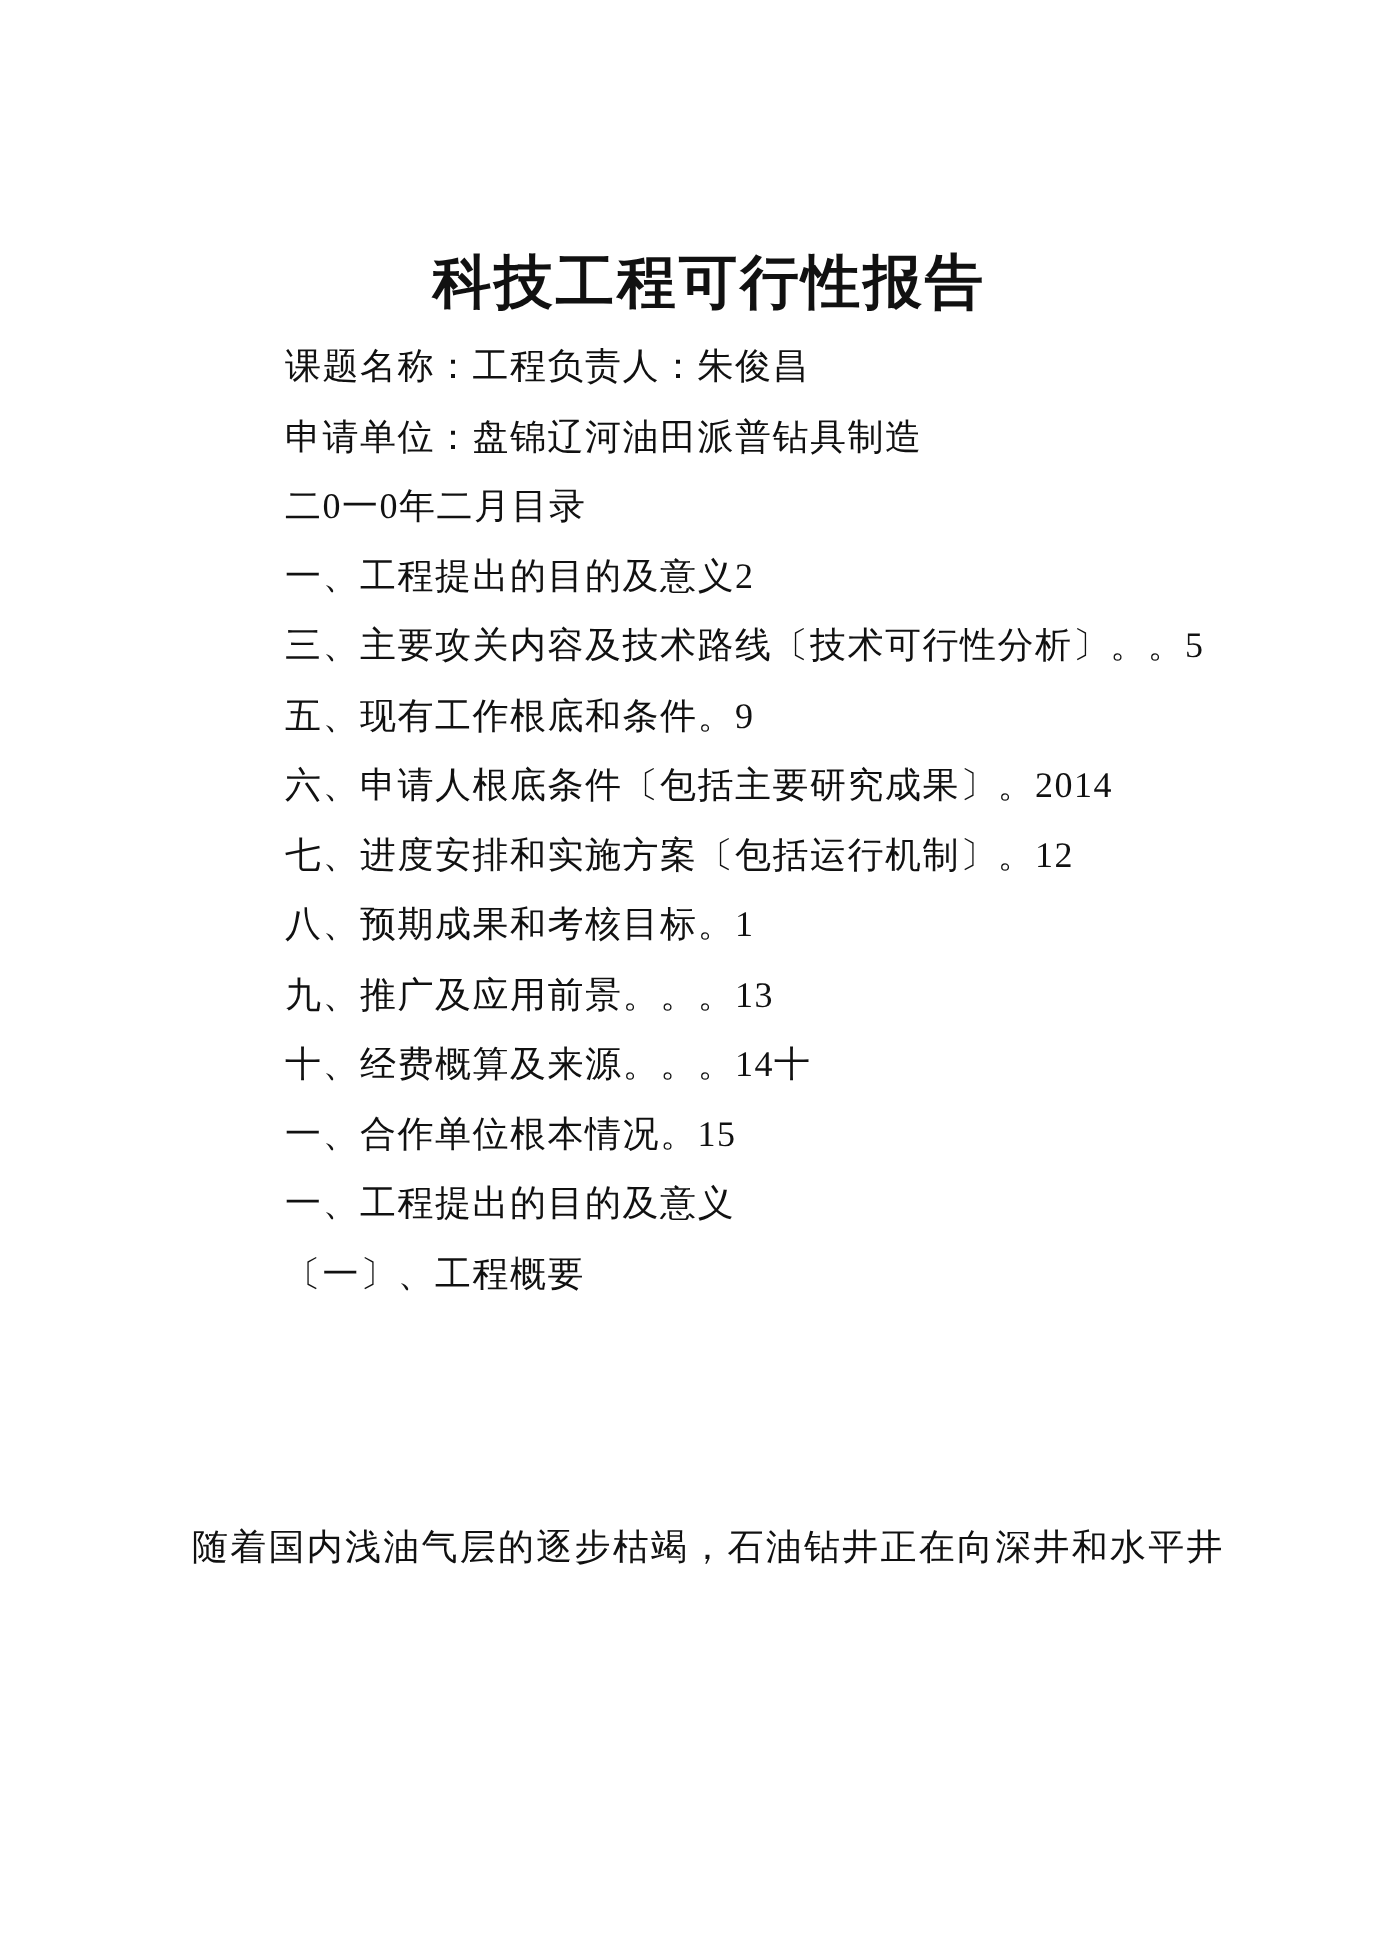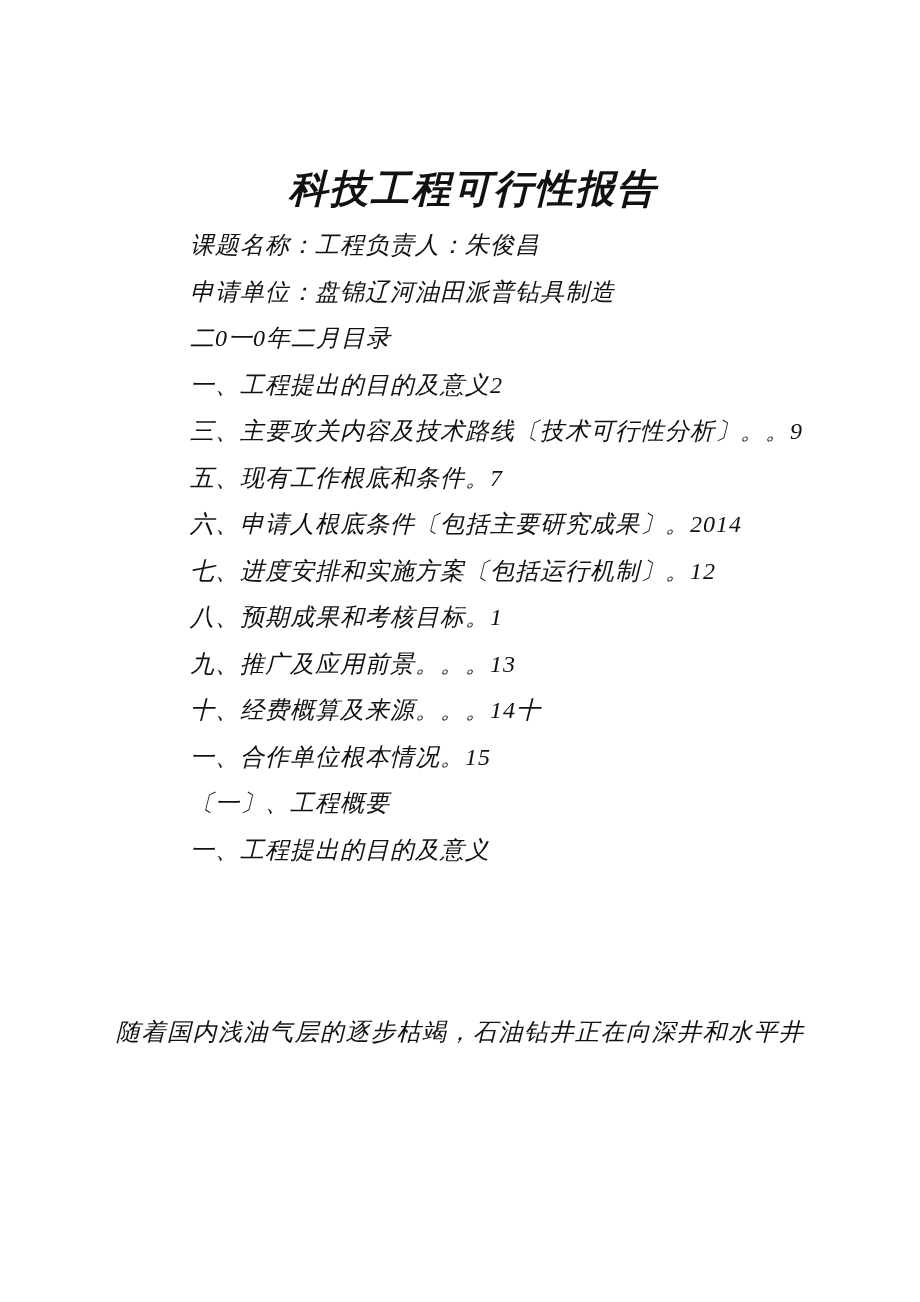--- a/index.html
+++ b/index.html
@@ -8,21 +8,20 @@
       background: #ffffff;
     }
     .page {
       position: relative;
       width: 920px;
       height: 1302px;
       background: #ffffff;
       color: #111111;
       font-family: "Liberation Serif", serif;
       overflow: hidden;
-      font-style: italic;
     }
     .doc-title {
       position: absolute;
       top: 166px;
       left: 26px;
       width: 894px;
       margin: 0;
       text-align: center;
       font-family: "Liberation Sans", sans-serif;
       font-weight: 700;
@@ -39,21 +38,21 @@
     .front-lines .line {
       white-space: nowrap;
       font-size: 24px;
       line-height: 46.5px;
       letter-spacing: 1px;
       padding-left: 50px; 
     }
     .body-para {
       position: absolute;
       top: 1009px;
-      left: 116px;
+      left: 128px;
       width: 668px;
     }
     .body-para .pline {
       white-space: nowrap;
       font-size: 24px;
       line-height: 46.5px;
       letter-spacing: 1.5px;
     }
   </style>
 </head>
@@ -62,30 +61,30 @@
 <div class="page">
 
   <h1 class="doc-title">科技工程可行性报告</h1>
 
   <div class="front-lines">
     <div class="line">课题名称：工程负责人：朱俊昌</div>
     <div class="line">申请单位：盘锦辽河油田派普钻具制造</div>
     <div class="line">二0一0年二月目录</div>
 
     <div class="line">一、工程提出的目的及意义2</div>
-    <div class="line">三、主要攻关内容及技术路线〔技术可行性分析〕。。9</div>
-    <div class="line">五、现有工作根底和条件。7</div>
+    <div class="line">三、主要攻关内容及技术路线〔技术可行性分析〕。。5</div>
+    <div class="line">五、现有工作根底和条件。9</div>
     <div class="line">六、申请人根底条件〔包括主要研究成果〕。2014</div>
     <div class="line">七、进度安排和实施方案〔包括运行机制〕。12</div>
     <div class="line">八、预期成果和考核目标。1</div>
     <div class="line">九、推广及应用前景。。。13</div>
     <div class="line">十、经费概算及来源。。。14十</div>
     <div class="line">一、合作单位根本情况。15</div>
 
+    <div class="line">一、工程提出的目的及意义</div>
     <div class="line">〔一〕、工程概要</div>
-    <div class="line">一、工程提出的目的及意义</div>
   </div>
 
   <div class="body-para">
     <div class="pline">随着国内浅油气层的逐步枯竭，石油钻井正在向深井和水平井</div>
   </div>
 
 </div>
 
 </body></html>

